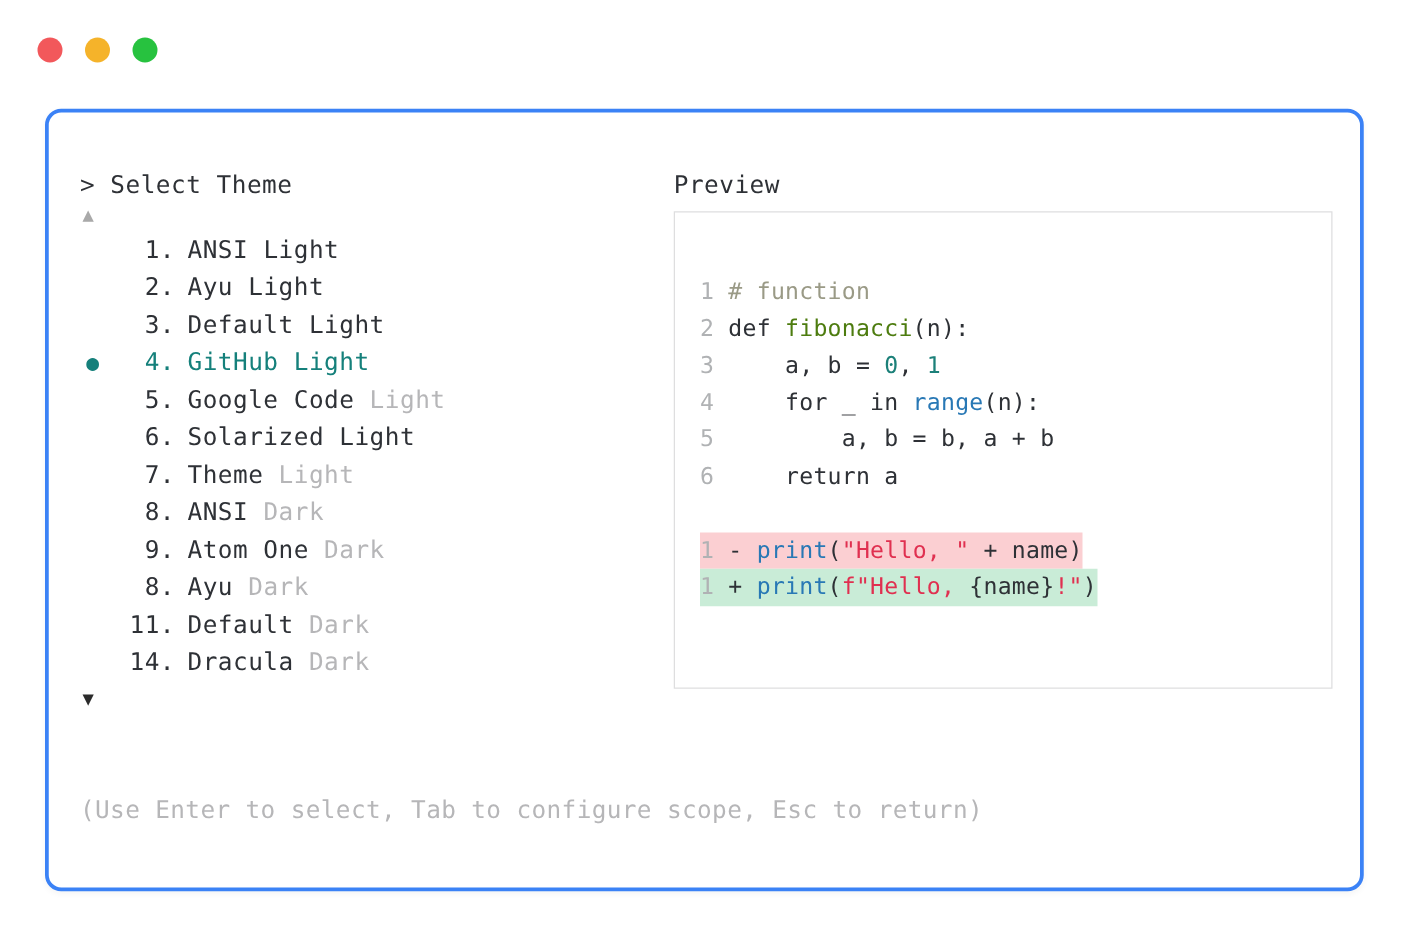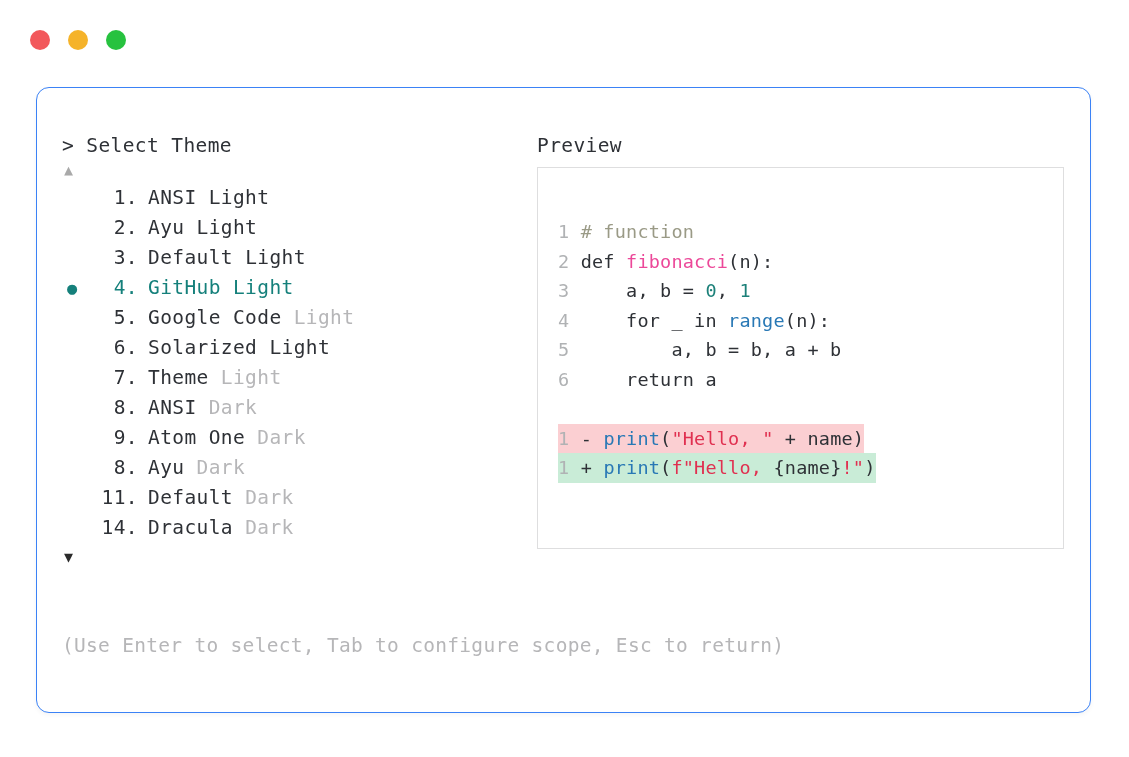--- a/index.html
+++ b/index.html
@@ -35,21 +35,21 @@
 
   
   .card {
     position: absolute;
     left: 36px;
     top: 87px;
     width: 1055px;
     height: 626px;
     box-sizing: border-box;
     background: #ffffff;
-    border: 1px solid #3b82f6;
+    border: 3px solid #3b82f6;
     border-radius: 13px;
     box-shadow: 0 2px 5px rgba(0,0,0,0.045);
   }
 
   
   .columns {
     position: absolute;
     left: 0;
     top: 0;
     width: 100%;
@@ -168,21 +168,21 @@
     width: max-content;
   }
   .ln {
     color: #b0b2b4;
   }
   .blank-line { height: 29.5px; }
 
   
   .tok-comment { color: #9a9a86; }
   .tok-keyword { color: #2e3136; }
-  .tok-func    { color: #ec4899; }
+  .tok-func    { color: #4d7c0f; }
   .tok-plain   { color: #2e3136; }
   .tok-number  { color: #1c8079; }
   .tok-builtin { color: #2878b5; }
   .tok-string  { color: #e03050; }
   .tok-call    { color: #2878b5; }
 
   
   .diff-del { background: #fbcfd2; }
   .diff-add { background: #c9ecd7; }
   .diff-sign { color: #2e3136; }

